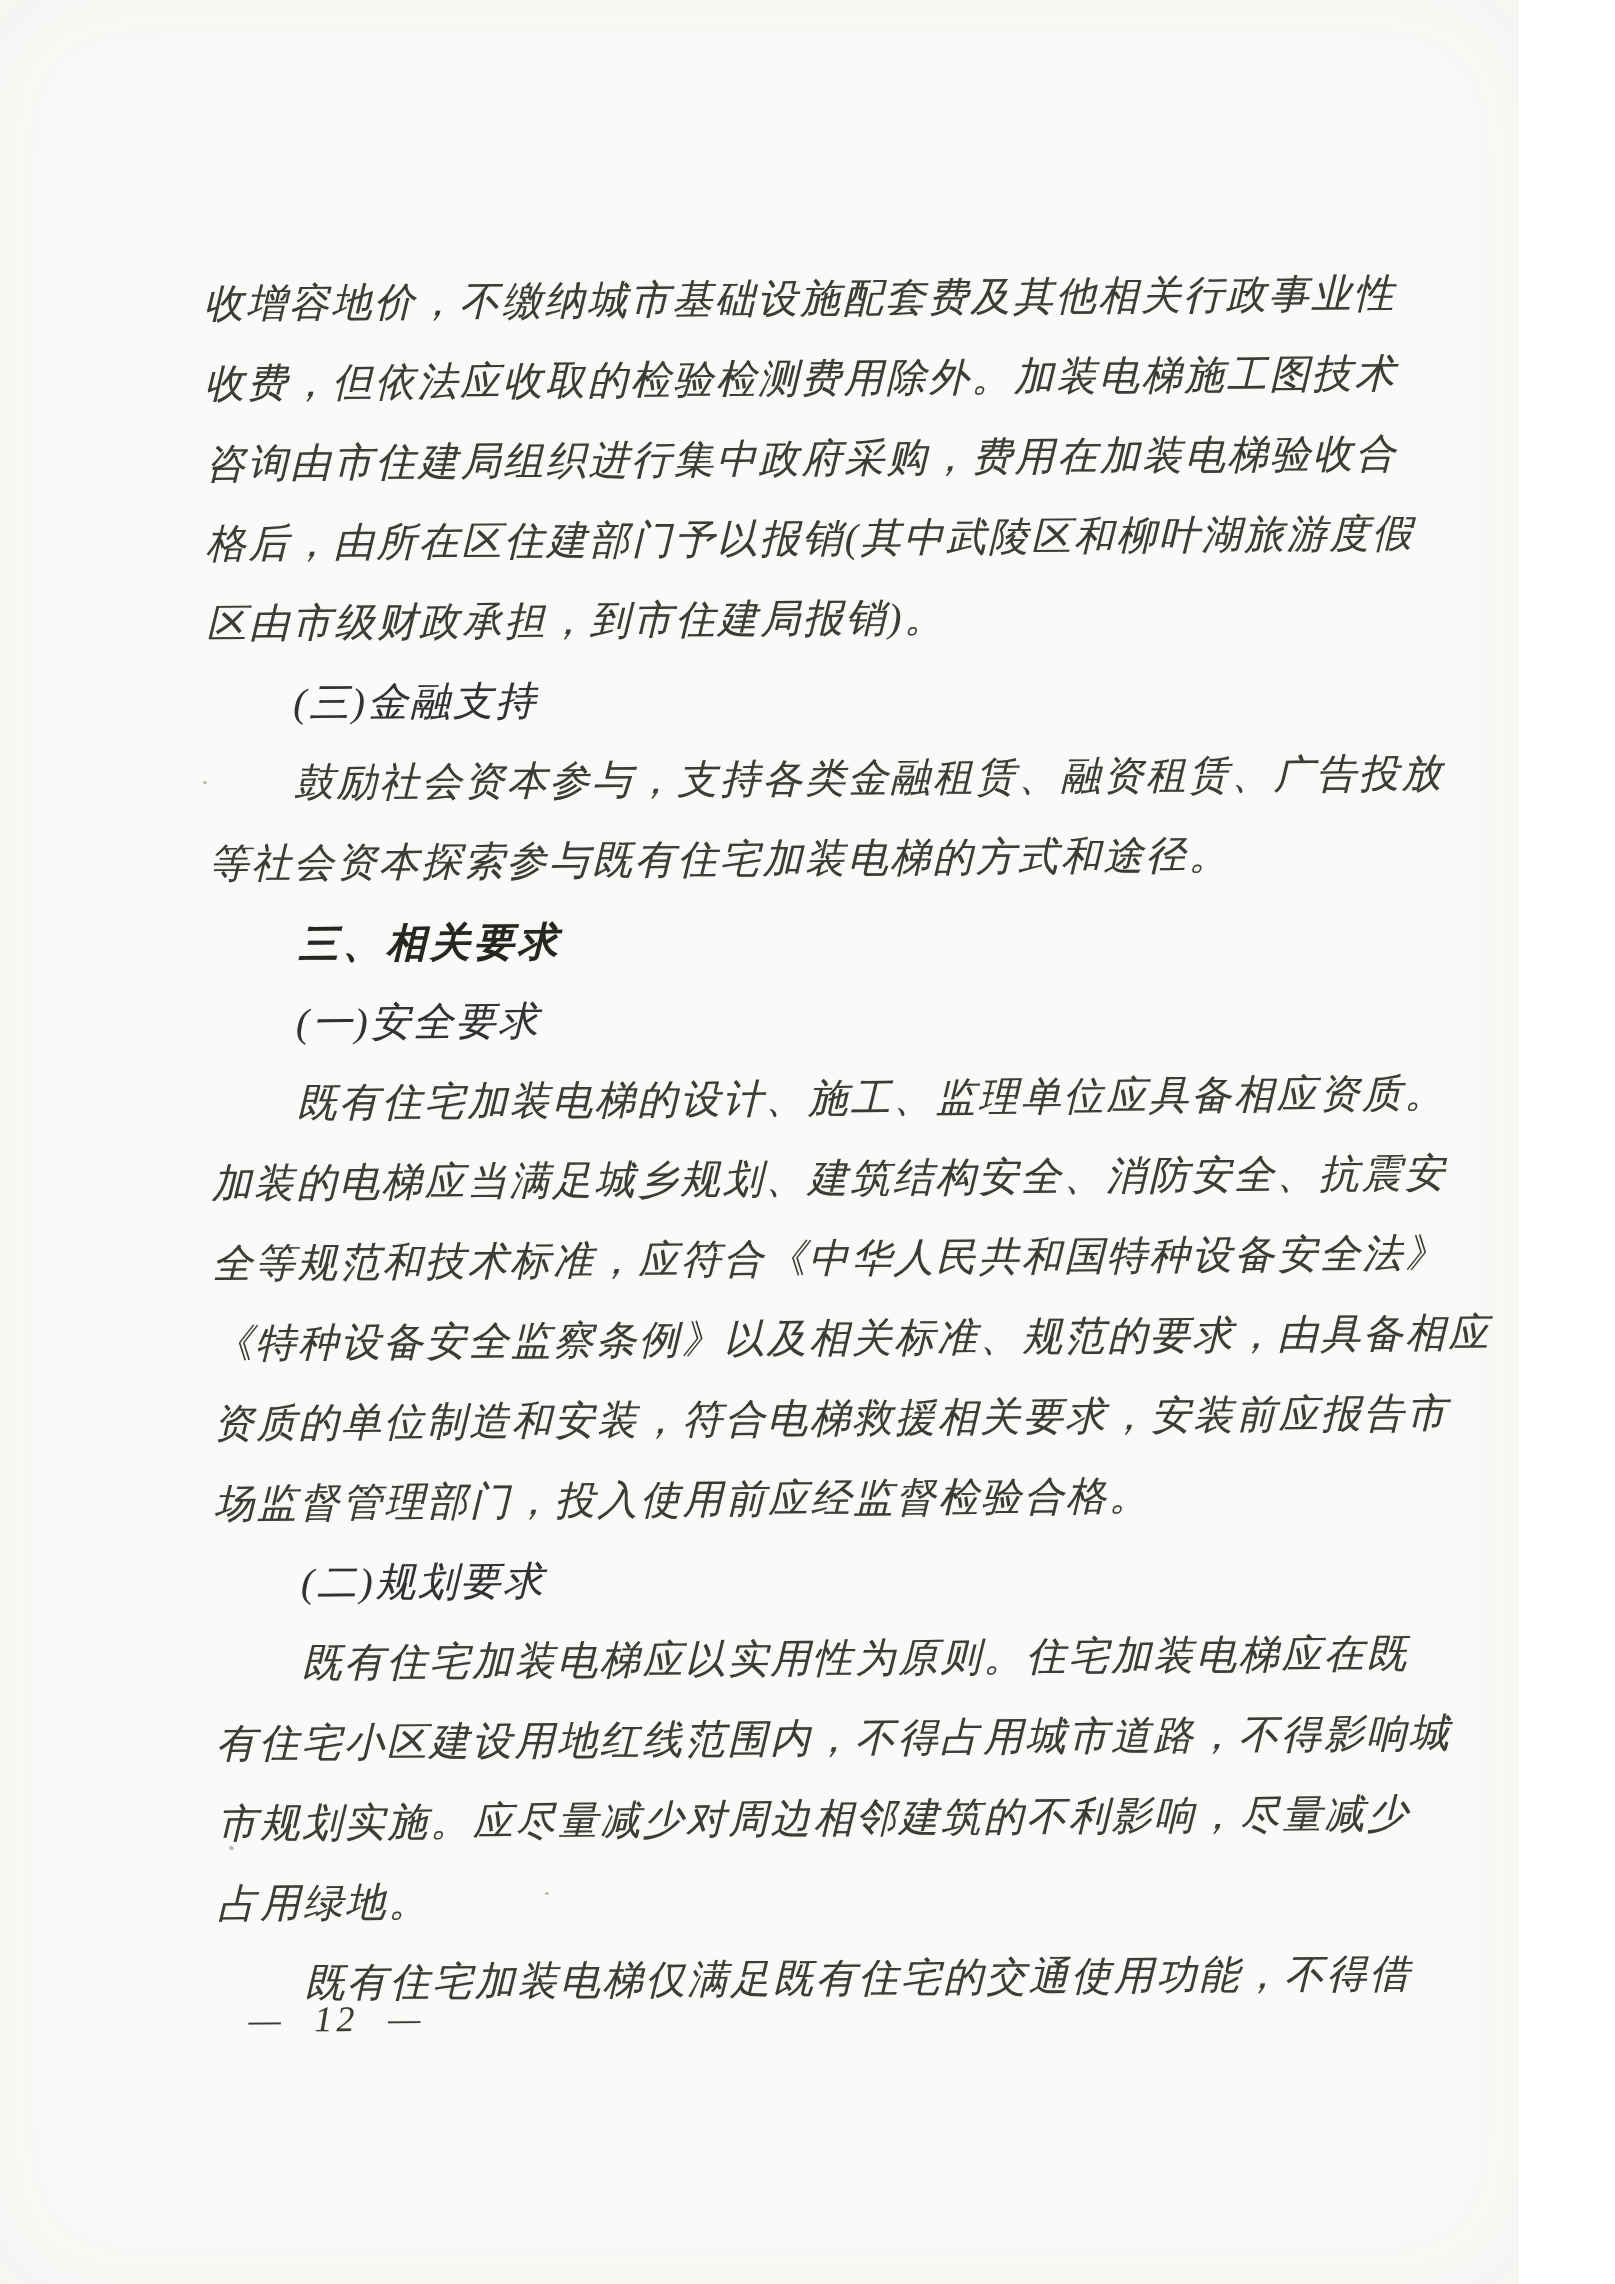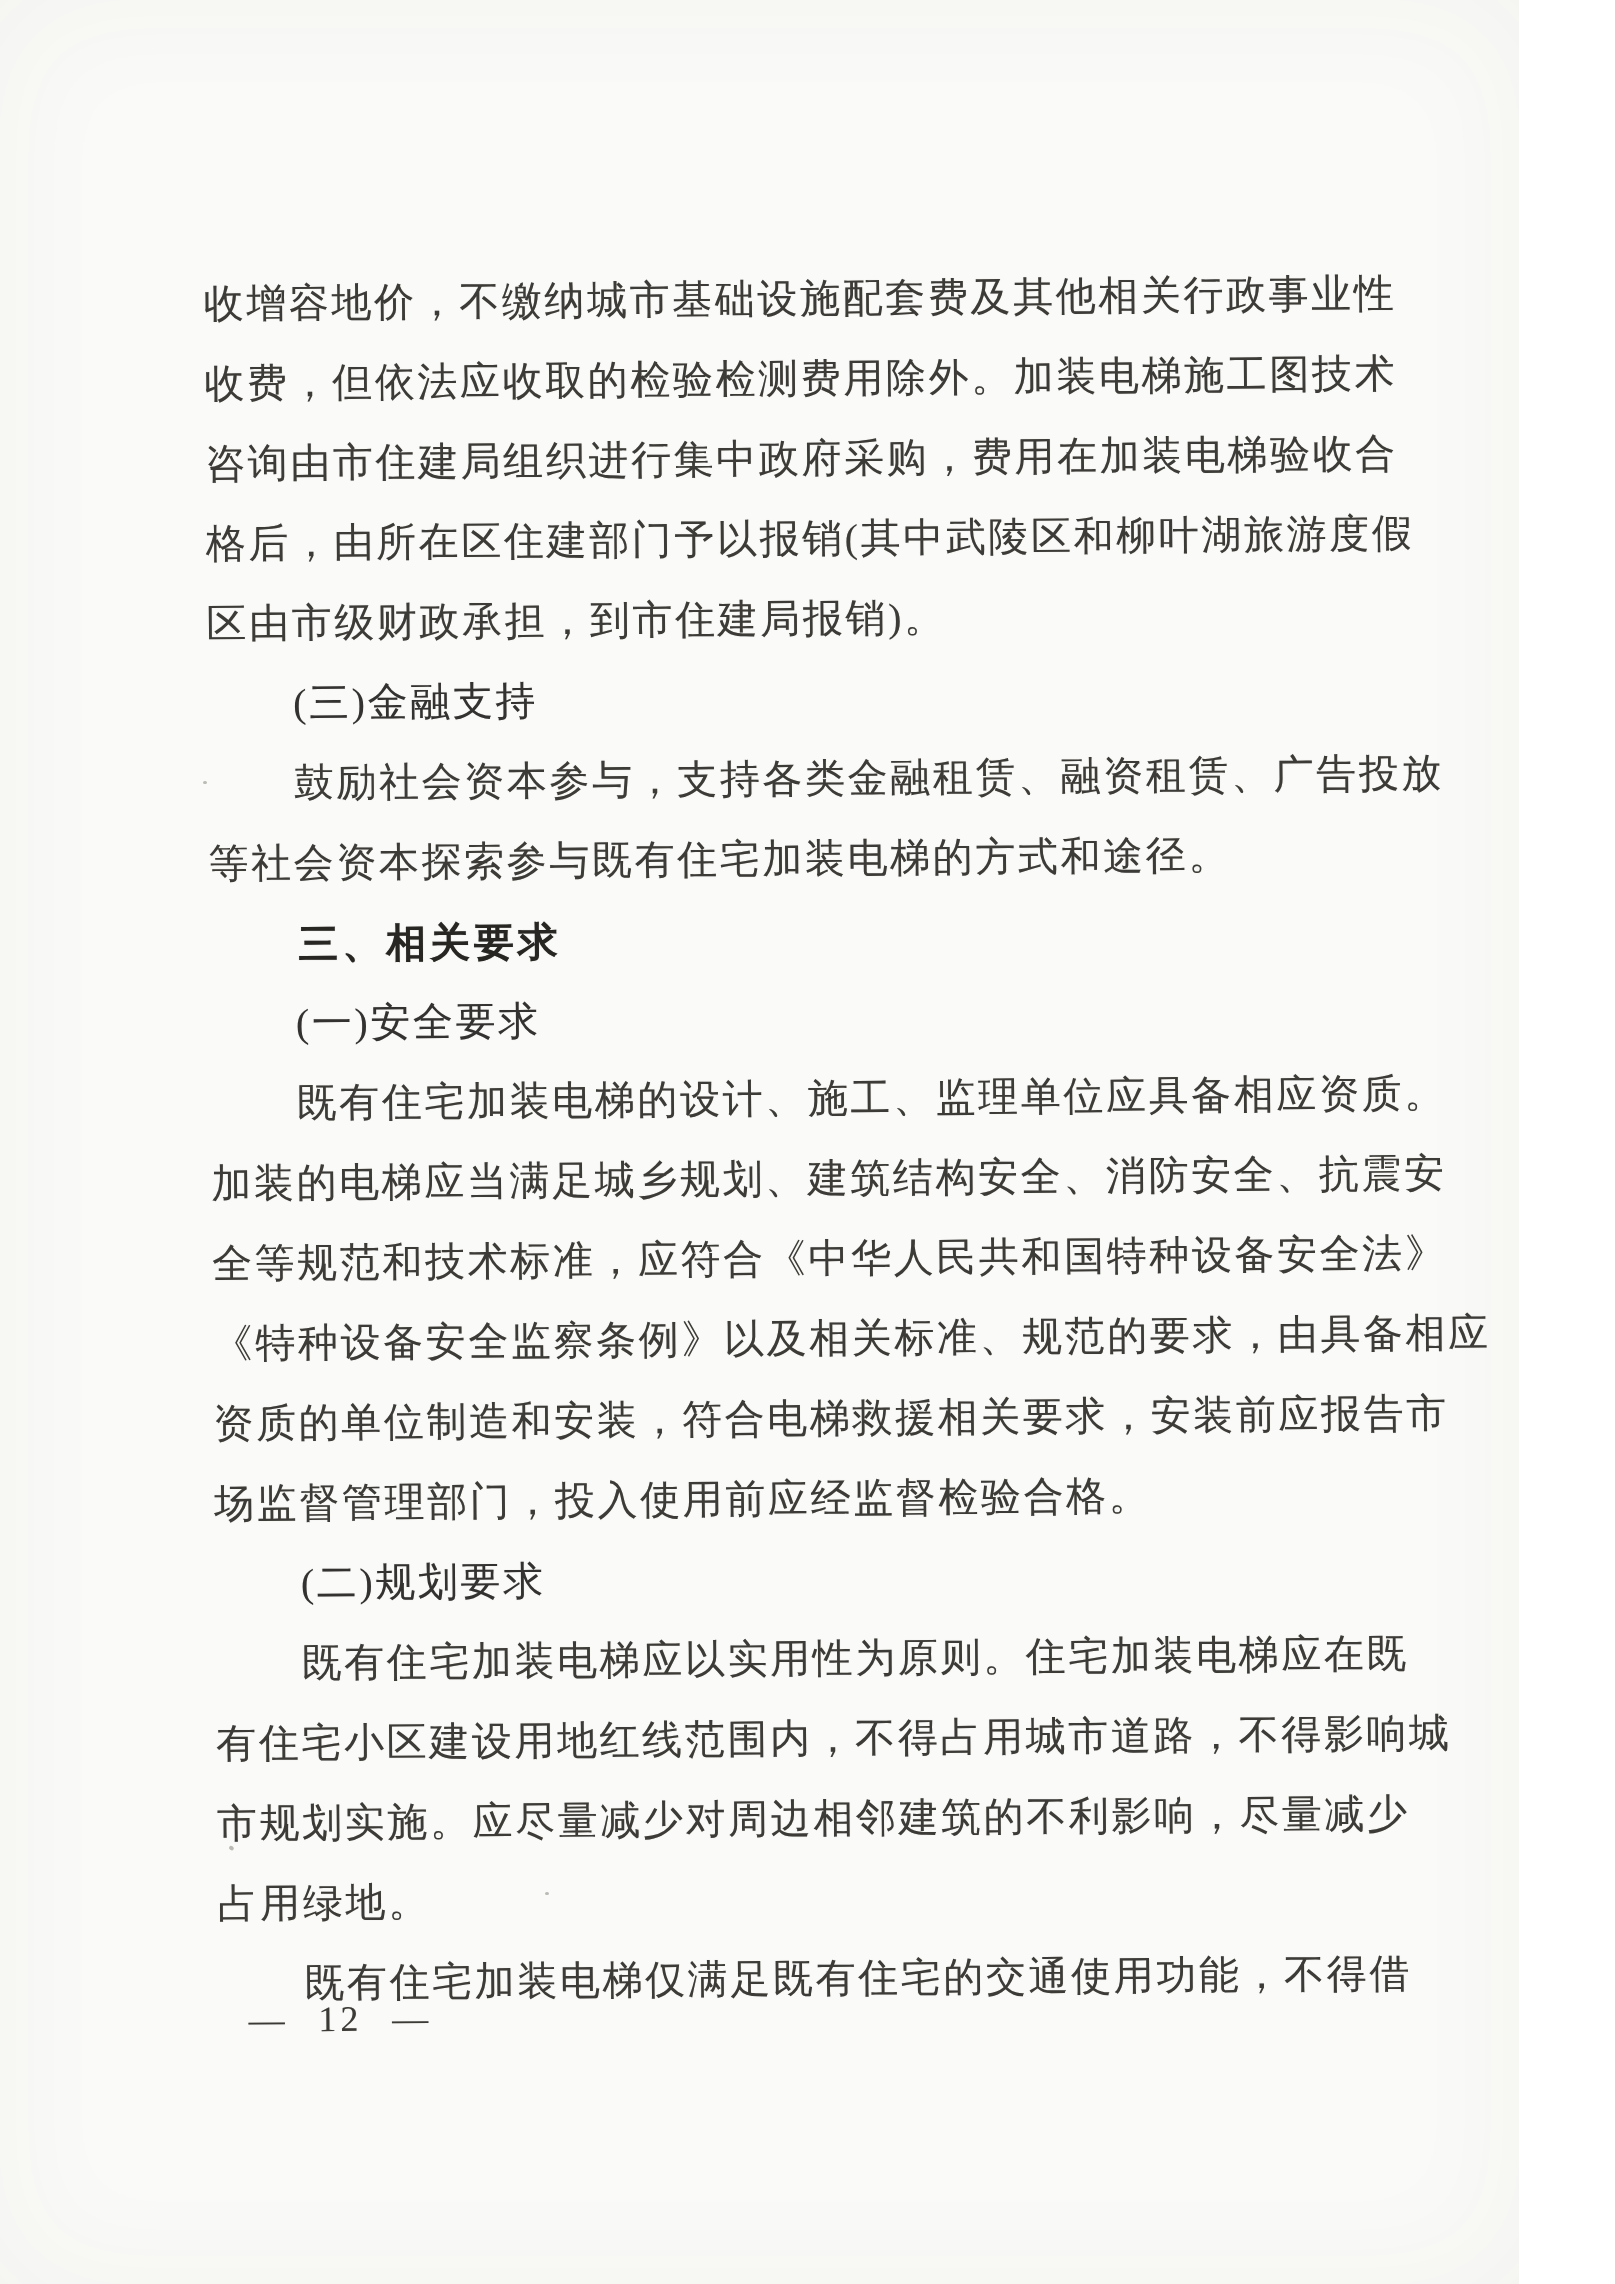--- a/index.html
+++ b/index.html
@@ -3,20 +3,21 @@
 <meta charset="utf-8">
 <style>
   html,body{margin:0;padding:0;background:#ffffff;}
   .page{
     position:relative;
     width:1519px;height:2284px;
     background:#fafaf8;
     overflow:hidden;
     font-family:"Liberation Serif", serif;
     box-shadow:inset 0 0 130px rgba(70,65,50,0.04);
+    font-style:italic;
   }
   
   .skew{
     position:absolute;left:0;top:0;width:100%;height:100%;
     transform:rotate(-0.5deg);
     transform-origin:808px 1141px;
   }
   .doc{
     position:absolute;left:211px;top:259px;width:1225px;
   }

